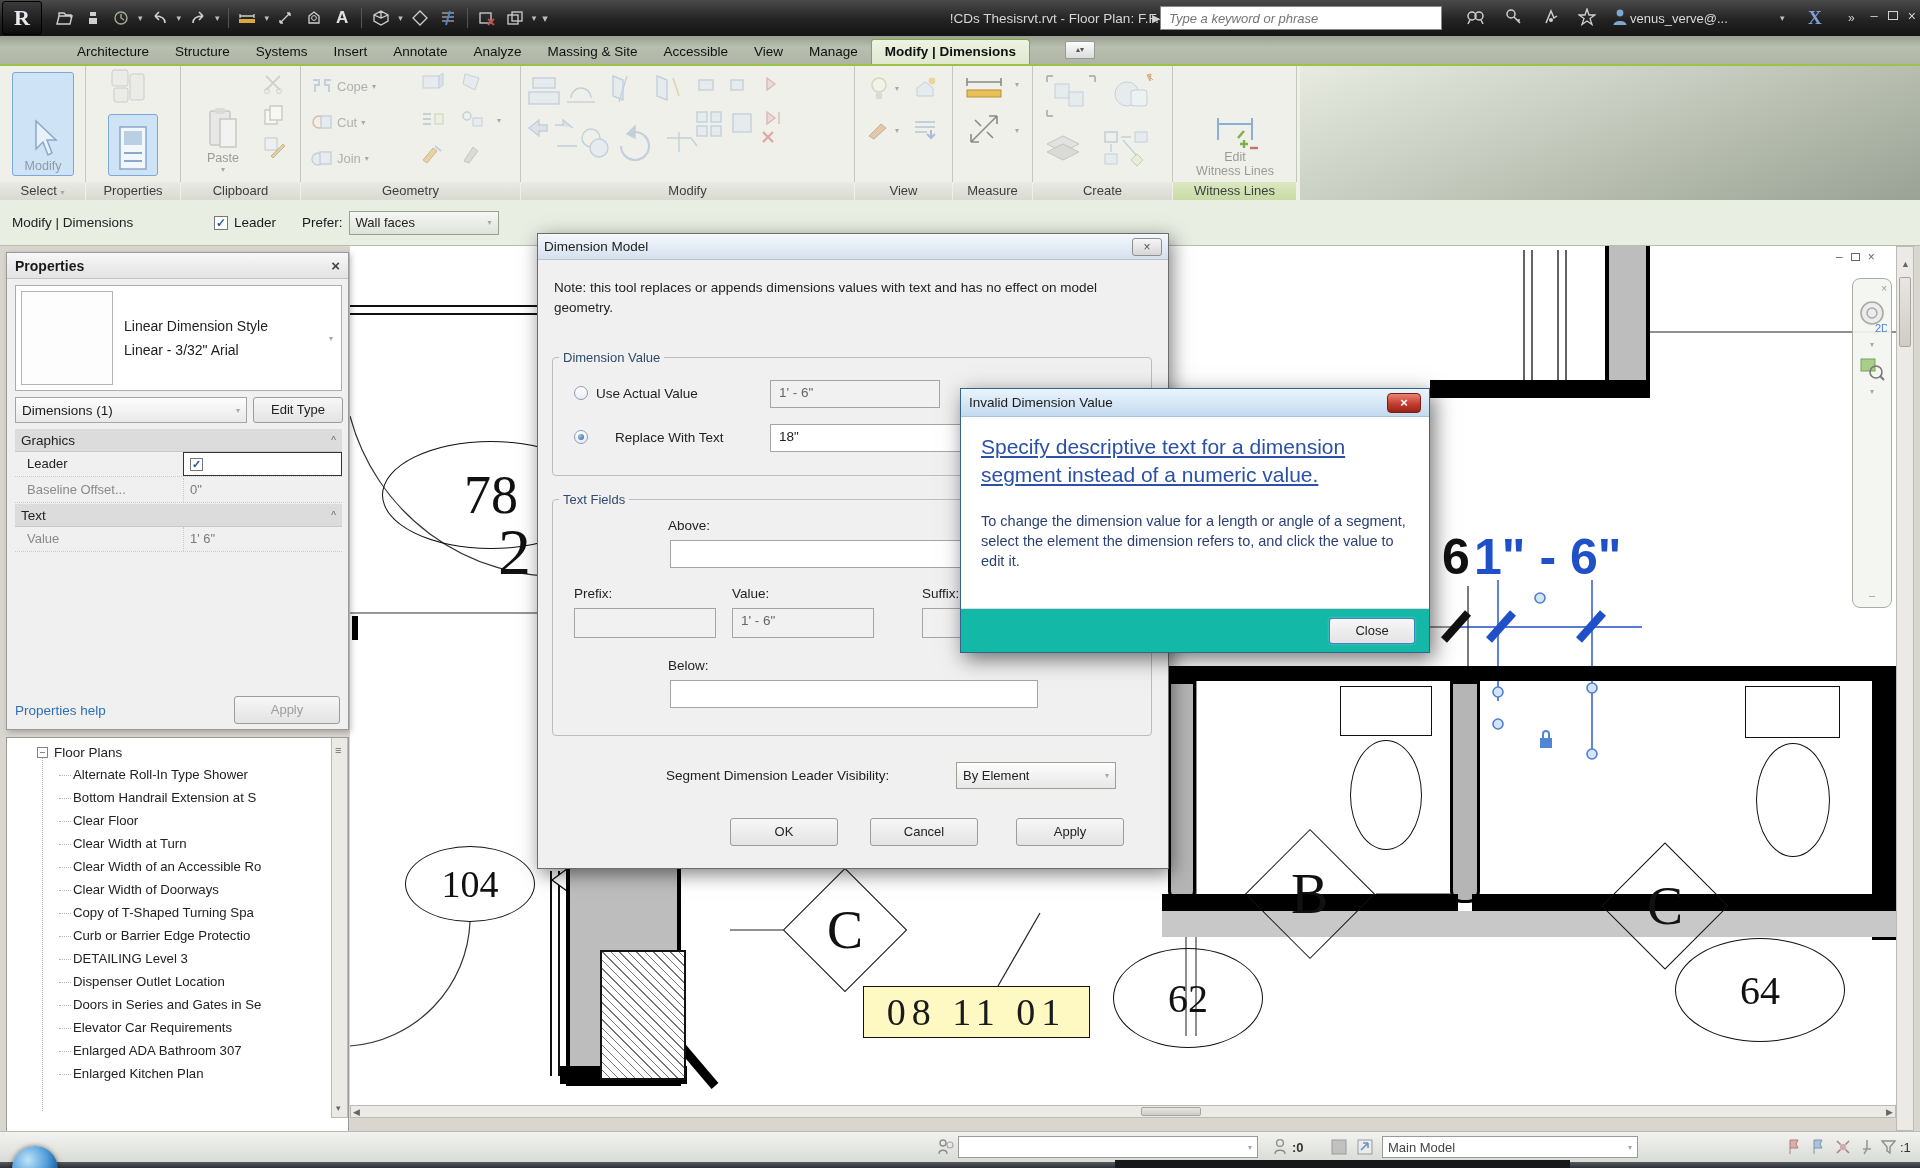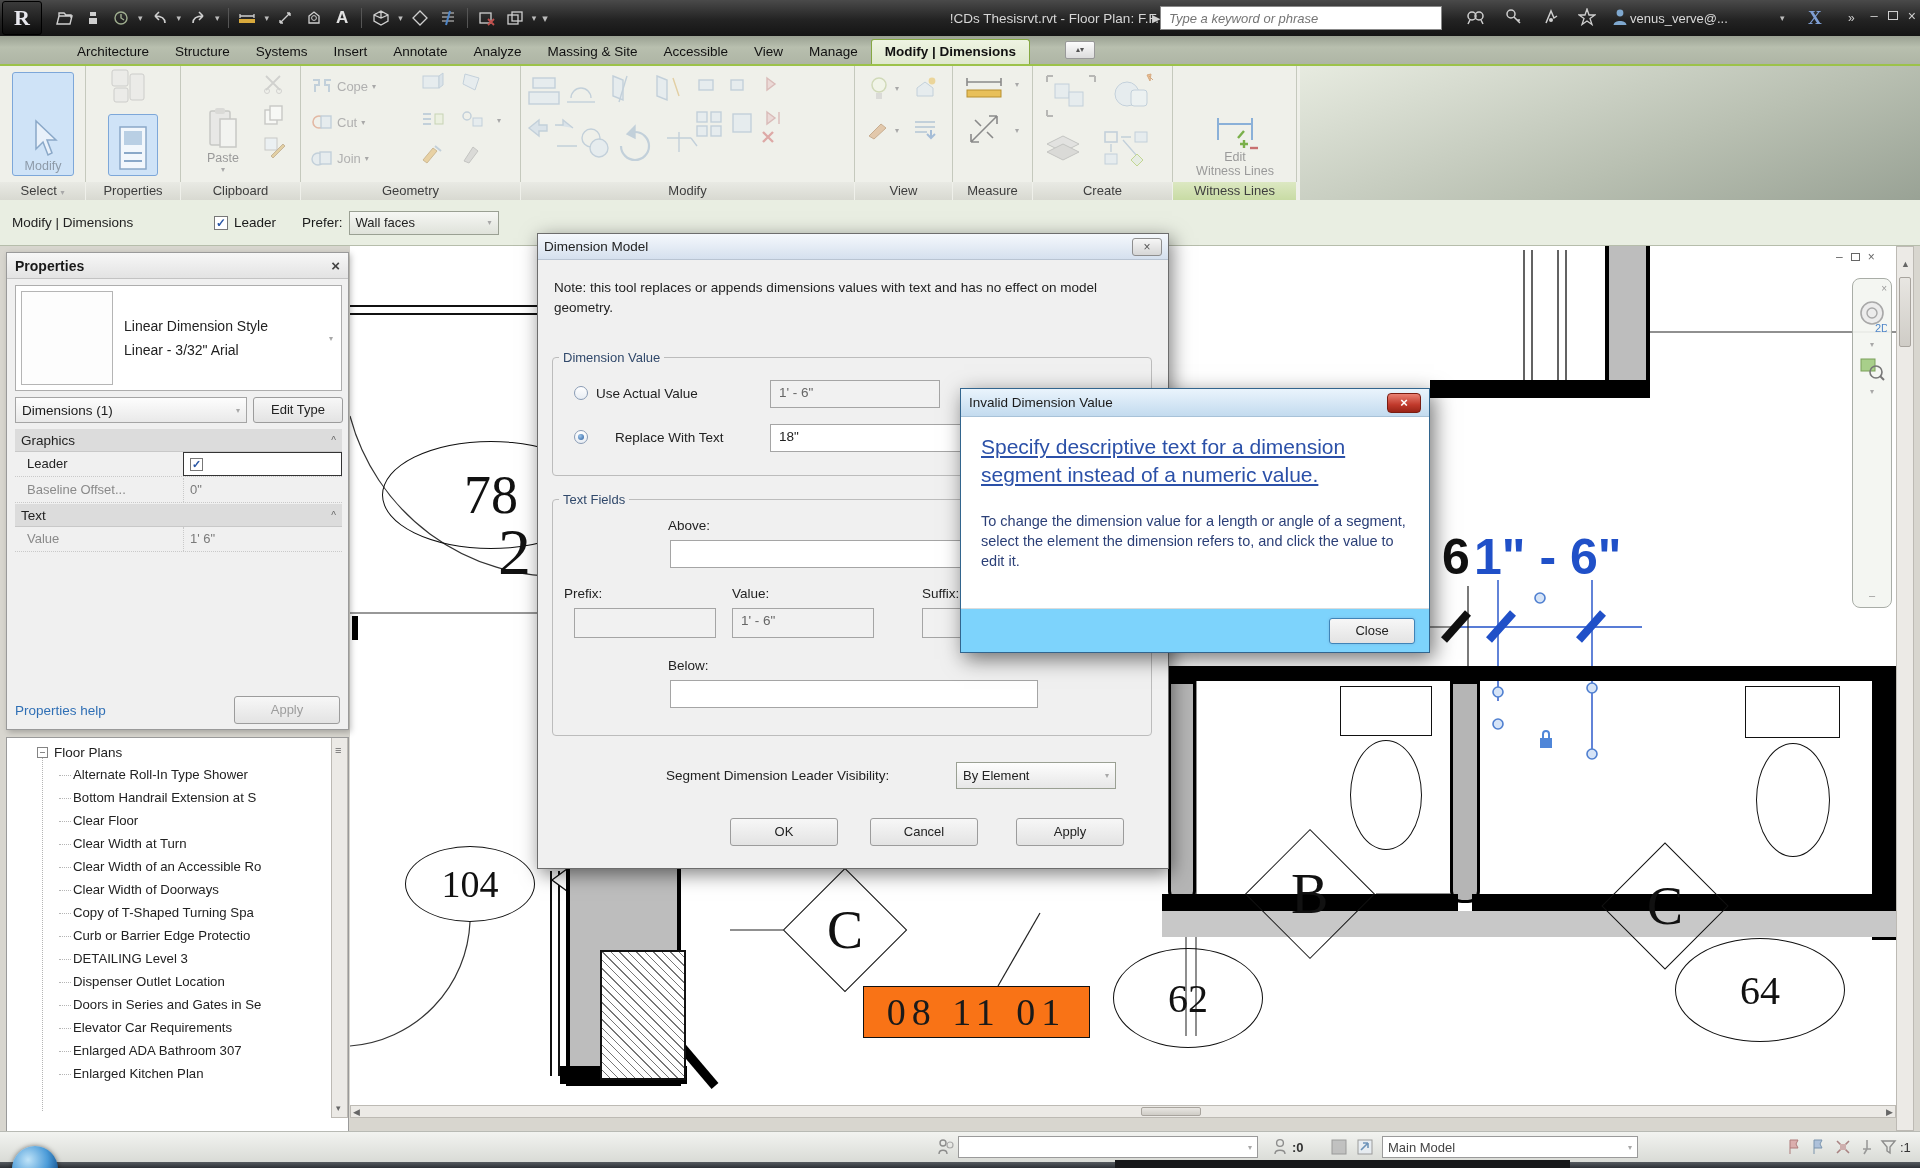--- a/index.html
+++ b/index.html
@@ -66,21 +66,21 @@
   .blk { position:absolute; background:#000; }
   .gwall { position:absolute; background:#bdbdbd; border:4px solid #000; }
   .tagOval { position:absolute; border:1.6px solid #111; border-radius:50%; display:flex; align-items:center;
     justify-content:center; font-family:"Liberation Serif",serif; color:#111; }
   .diamond { position:absolute; border:1.6px solid #111; transform:rotate(45deg); background:rgba(255,255,255,.0);
     display:flex; align-items:center; justify-content:center; }
   .diamond > span { transform:rotate(-45deg); font-family:"Liberation Serif",serif; color:#111; }
   .serifTxt { position:absolute; font-family:"Liberation Serif",serif; color:#111; }
   .toiletTank { position:absolute; background:#fff; border:1.6px solid #111; }
   .toiletBowl { position:absolute; background:#fff; border:1.6px solid #111; border-radius:50%; }
-  #keynote { position:absolute; background:#f97316; border:1.6px solid #111; display:flex; align-items:center;
+  #keynote { position:absolute; background:#fef9c3; border:1.6px solid #111; display:flex; align-items:center;
     justify-content:center; font-family:"Liberation Serif",serif; letter-spacing:6px; }
   .dimtxt { position:absolute; font-size:50px; font-weight:bold; }
   
   .sbar { position:absolute; background:#eceae6; border:1px solid #bdbab4; }
   .sthumb { position:absolute; background:linear-gradient(#e8e6e2,#cfccc6); border:1px solid #a8a49e; border-radius:2px; }
   .sarrow { position:absolute; color:#666; font-size:9px; text-align:center; }
 
   
   #navbar { left:1852px; top:278px; width:40px; height:330px; background:rgba(243,245,241,.92);
     border:1px solid #a9ada7; border-radius:8px; display:flex; flex-direction:column; align-items:center; padding-top:4px; gap:6px; }
@@ -135,21 +135,21 @@
   .flabel { position:absolute; font-size:13.5px; color:#222; }
   .dbtn { position:absolute; width:108px; height:28px; }
 
   #errdlg { left:960px; top:388px; width:470px; height:265px; background:#fff; border:1px solid #32658e; }
   #errdlg .etitle { height:28px; background:linear-gradient(#eaf4fc,#c3dbef); display:flex; align-items:center;
     justify-content:space-between; padding:0 8px; font-size:13.5px; color:#1a1a1a; border-bottom:1px solid #a8c2d8; }
   .xred { width:34px; height:20px; background:linear-gradient(#ea8173,#c0392b 60%,#992417); border:1px solid #7a1d12;
     border-radius:4px; color:#fff; font-weight:bold; font-size:13px; text-align:center; line-height:18px; }
   #errHeadline { position:absolute; left:20px; top:44px; width:425px; font-size:21px; color:#2b50a8; line-height:1.35;text-decoration:underline; }
   #errBody { position:absolute; left:20px; top:122px; width:425px; font-size:14.5px; color:#2b3f77; line-height:1.38; }
-  #errFoot { position:absolute; left:0; bottom:0; width:100%; height:44px; background:#7dd3fc; border-top:1px solid #dcdcdc; }
+  #errFoot { position:absolute; left:0; bottom:0; width:100%; height:44px; background:#14b8a6; border-top:1px solid #dcdcdc; }
   #errClose { position:absolute; right:14px; top:9px; width:86px; height:26px; border:1px solid #3f84b8;
     box-shadow:0 0 3px #7ab8e0; }
 
   
   #statusbar { left:0; top:1131px; width:1920px; height:31px; background:linear-gradient(#f2f3f0,#d9dbd6);
     border-top:1px solid #b8bab4; }
   .scombo { position:absolute; height:22px; top:4px; background:#fff; border:1px solid #9a9a9a;
     display:flex; align-items:center; justify-content:space-between; padding:0 5px; font-size:13px; color:#444; }
   .sico { position:absolute; top:6px; opacity:.8; }
   #taskbar { left:0; top:1162px; width:1920px; height:6px; background:linear-gradient(#565b60,#2c3035); }
@@ -759,21 +759,21 @@
   <span class="inp dis" style="left:232px;top:146px;width:170px;height:28px;">1' - 6"</span>
   <span class="radio on" style="position:absolute;left:36px;top:196px;"></span>
   <span class="flabel" style="left:58px;top:196px;margin-left:19px;">Replace With Text</span>
   <span class="inp" style="left:232px;top:190px;width:366px;height:28px;">18"</span>
 
   <fieldset style="left:14px;top:258px;width:600px;height:244px;">
     <legend>Text Fields</legend>
   </fieldset>
   <span class="flabel" style="left:130px;top:284px;">Above:</span>
   <span class="inp" style="left:132px;top:306px;width:368px;height:28px;"></span>
-  <span class="flabel" style="left:26px;top:352px;">Prefix:</span>
+  <span class="flabel" style="left:36px;top:352px;">Prefix:</span>
   <span class="inp dis" style="left:36px;top:374px;width:142px;height:30px;"></span>
   <span class="flabel" style="left:194px;top:352px;">Value:</span>
   <span class="inp dis" style="left:194px;top:374px;width:142px;height:30px;">1' - 6"</span>
   <span class="flabel" style="left:384px;top:352px;">Suffix:</span>
   <span class="inp dis" style="left:384px;top:374px;width:142px;height:30px;"></span>
   <span class="flabel" style="left:130px;top:424px;">Below:</span>
   <span class="inp" style="left:132px;top:446px;width:368px;height:28px;"></span>
 
   <span class="flabel" style="left:128px;top:534px;text-align:right;">Segment Dimension Leader Visibility:</span>
   <span class="combo" style="position:absolute;left:418px;top:528px;width:160px;height:27px;background:linear-gradient(#fdfdfd,#e7e7e7);">

